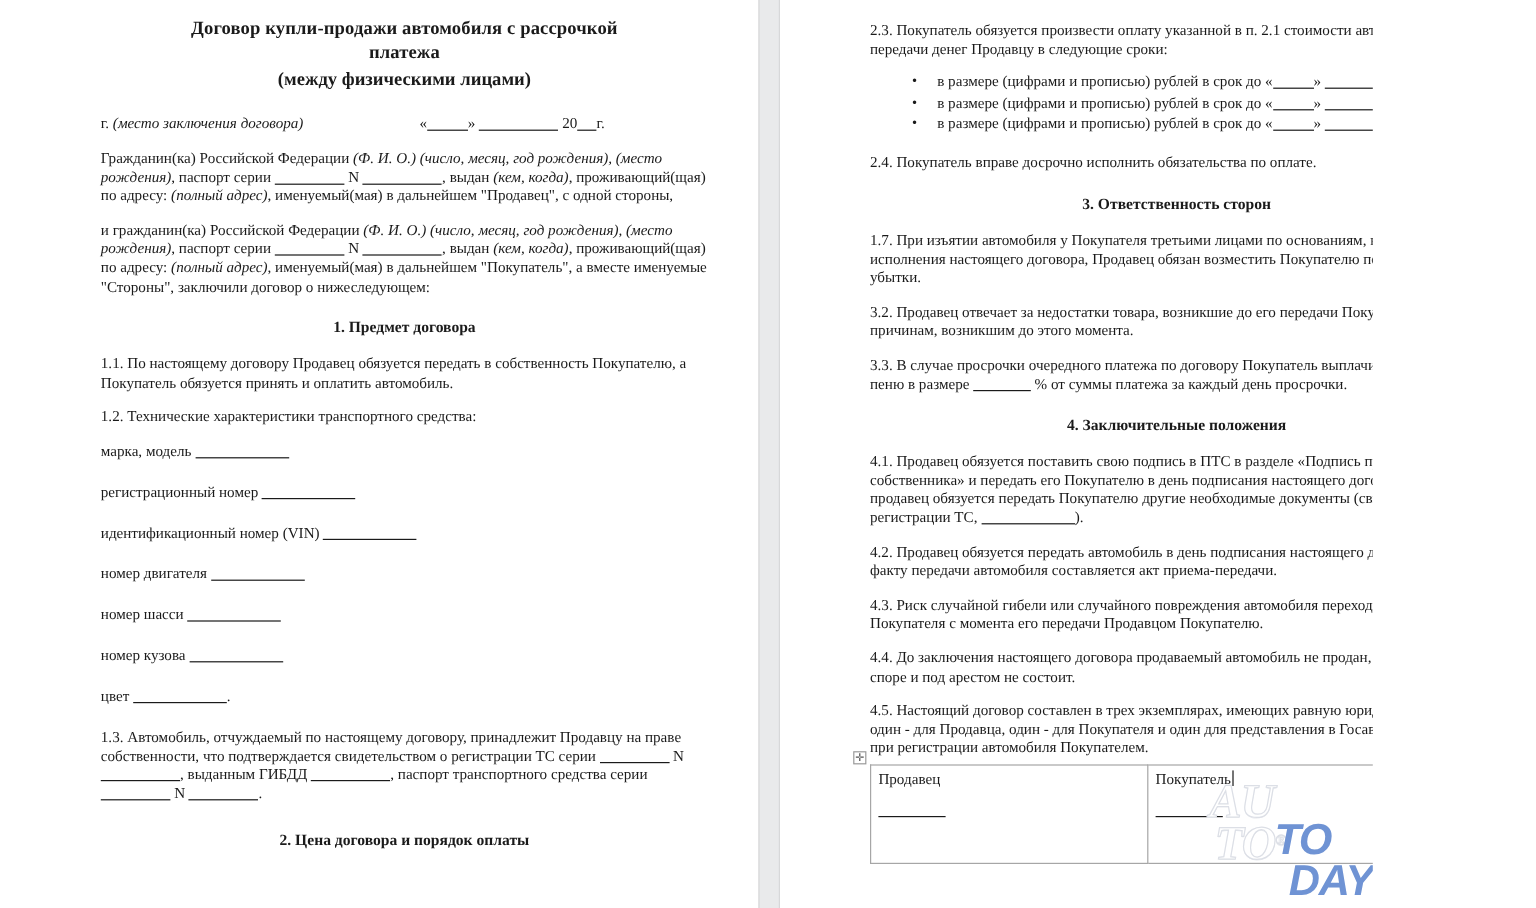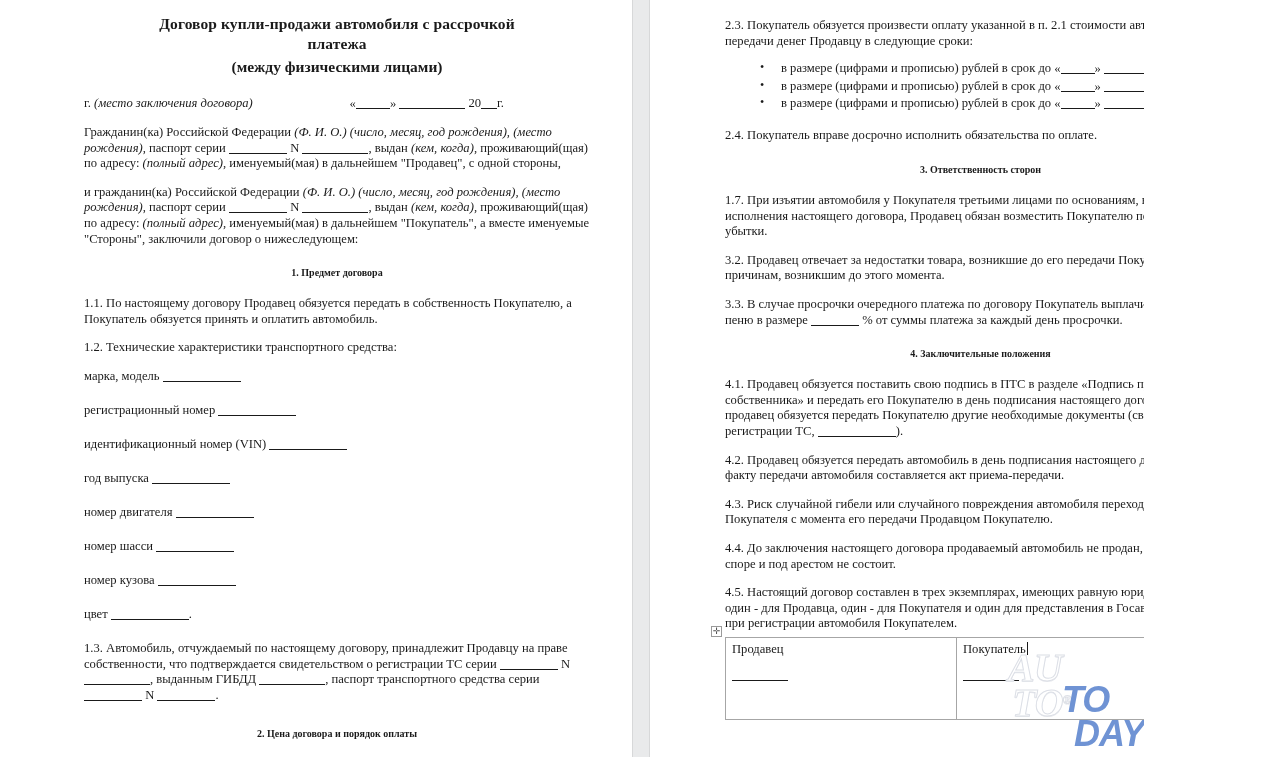--- a/index.html
+++ b/index.html
@@ -59,21 +59,21 @@
   .subtitle {
     text-align: center;
     font-weight: bold;
     font-size: 15.5px;
     line-height: 21px;
     margin: 0 0 18px 0;
   }
   .section-heading {
     text-align: center;
     font-weight: bold;
-    font-size: 10px;
+    font-size: 13px;
     line-height: 18px;
     margin: 17px 0 14px 0;
   }
   p.para {
     font-size: 12.6px;
     line-height: 15.6px;
     margin: 0 0 13px 0;
     text-align: left;
   }
   .it { font-style: italic; }
@@ -246,21 +246,20 @@
     <p class="para">и гражданин(ка) Российской Федерации <span class="it">(Ф. И. О.) (число, месяц, год рождения), (место рождения)</span>, паспорт серии <span class="fill f-md"></span> N <span class="fill f-lg"></span>, выдан <span class="it">(кем, когда)</span>, проживающий(щая) по адресу: <span class="it">(полный адрес)</span>, именуемый(мая) в дальнейшем "Покупатель", а вместе именуемые "Стороны", заключили договор о нижеследующем:</p>
 
     <div class="section-heading">1. Предмет договора</div>
 
     <p class="para">1.1. По настоящему договору Продавец обязуется передать в собственность Покупателю, а Покупатель обязуется принять и оплатить автомобиль.</p>
     <p class="para">1.2. Технические характеристики транспортного средства:</p>
 
     <div class="spec">марка, модель <span class="fill f-xl"></span></div>
     <div class="spec">регистрационный номер <span class="fill f-xl"></span></div>
     <div class="spec">идентификационный номер (VIN) <span class="fill f-xl"></span></div>
-    <div class="spec">год выпуска <span class="fill f-xl"></span></div>
     <div class="spec">номер двигателя <span class="fill f-xl"></span></div>
     <div class="spec">номер шасси <span class="fill f-xl"></span></div>
     <div class="spec">номер кузова <span class="fill f-xl"></span></div>
     <div class="spec">цвет <span class="fill f-xl"></span>.</div>
 
     <p class="para" style="margin-top:6px">1.3. Автомобиль, отчуждаемый по настоящему договору, принадлежит Продавцу на праве собственности, что подтверждается свидетельством о регистрации ТС серии <span class="fill f-md"></span> N <span class="fill f-lg"></span>, выданным ГИБДД <span class="fill f-lg"></span>, паспорт транспортного средства серии <span class="fill f-md"></span> N <span class="fill f-md"></span>.</p>
 
     <div class="section-heading" style="margin-top:22px">2. Цена договора и порядок оплаты</div>
 
   </div>

